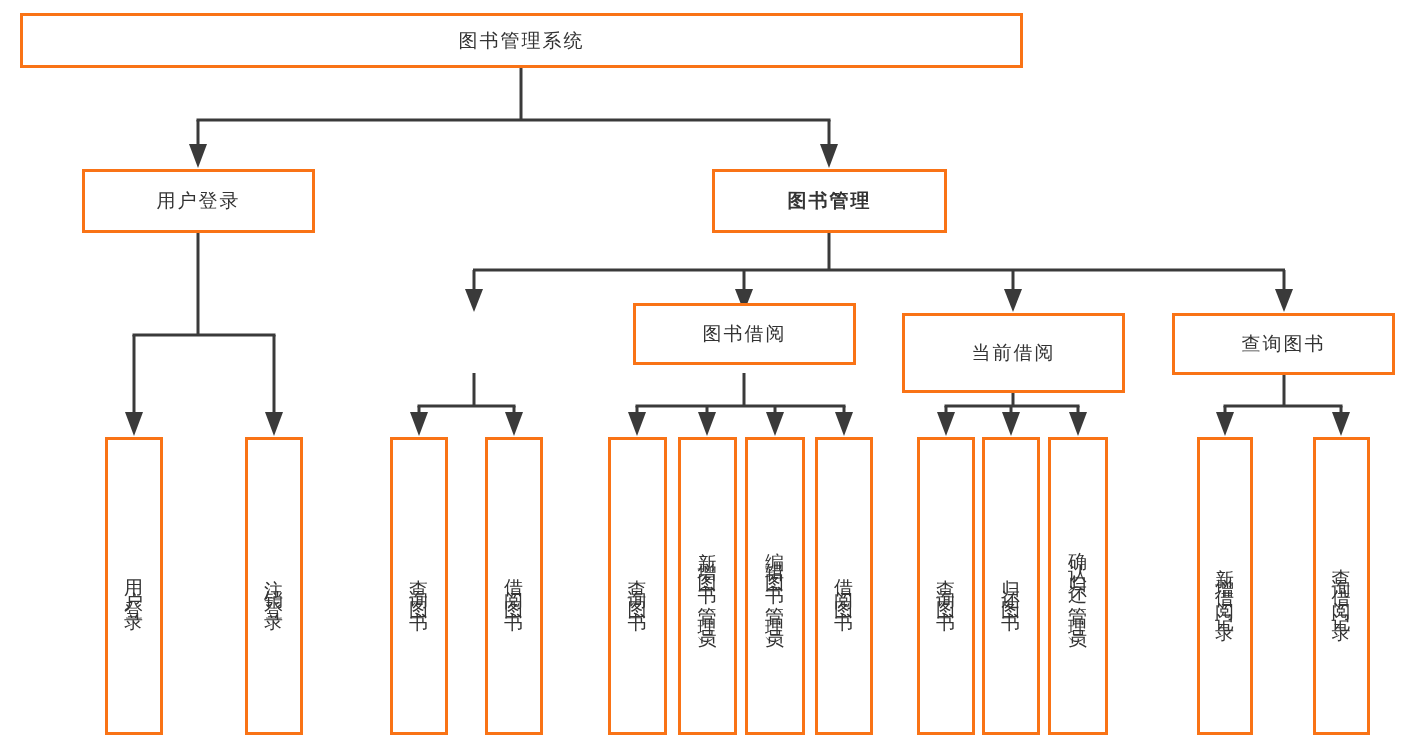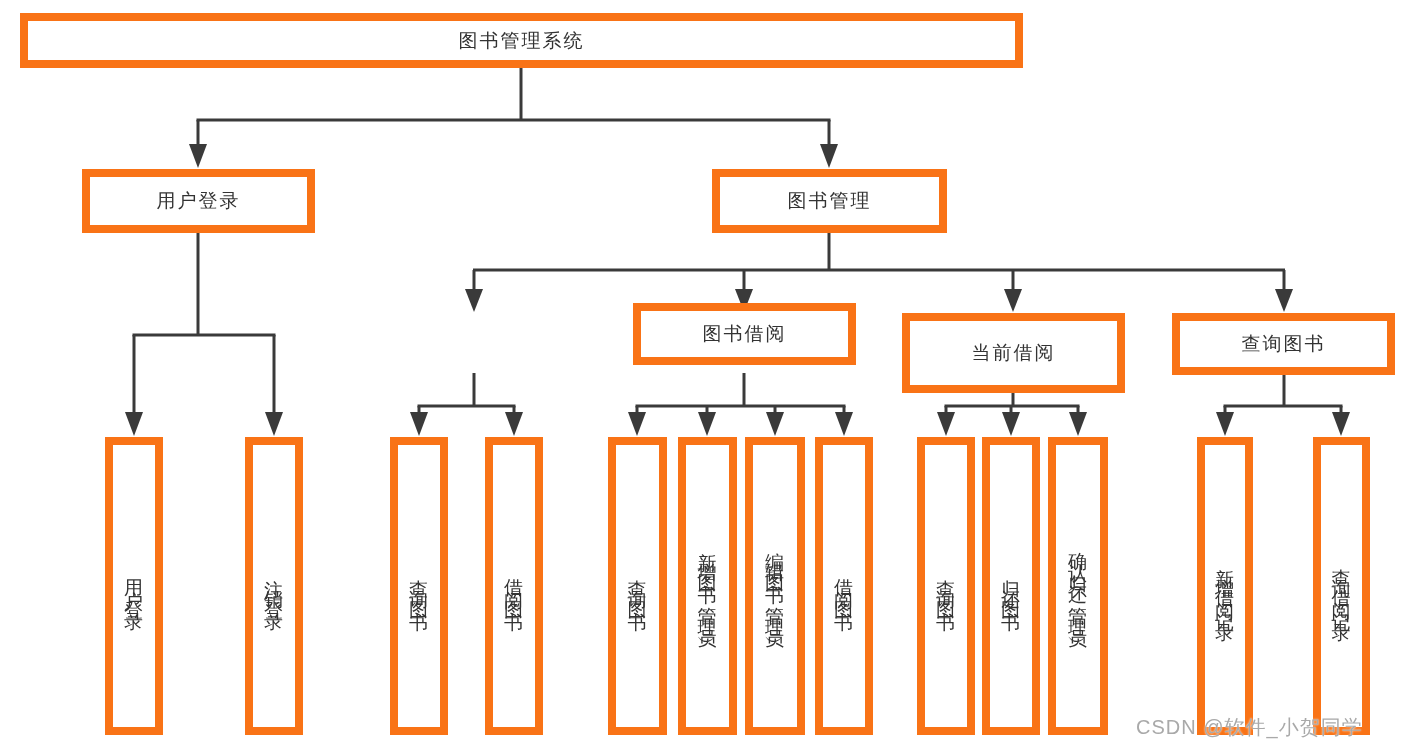--- a/index.html
+++ b/index.html
@@ -14,21 +14,21 @@
   .connectors {
     position: absolute;
     left: 0; top: 0;
     width: 1405px; height: 747px;
     z-index: 1;
   }
   .hnode, .vnode {
     position: absolute;
     box-sizing: border-box;
     background: #ffffff;
-    border: 8px solid #f97316;
+    border: 3px solid #f97316;
     color: #333333;
     display: flex;
     align-items: center;
     justify-content: center;
     z-index: 2;
   }
   .hnode {
     font-size: 19px;
     letter-spacing: 2px;
     white-space: nowrap;
@@ -127,21 +127,21 @@
       <polygon points="1069,412 1087,412 1078,436"></polygon>
 
       <polygon points="1216,412 1234,412 1225,436"></polygon>
       <polygon points="1332,412 1350,412 1341,436"></polygon>
     </g>
   </svg>
 
   <div class="hnode" style="left:20px; top:13px; width:1003px; height:55px;">图书管理系统</div>
 
   <div class="hnode" style="left:82px; top:169px; width:233px; height:64px;">用户登录</div>
-  <div class="hnode" style="left:712px; top:169px; width:235px; height:64px;">图书管理</div>
+  <div class="hnode" style="left:712px; top:169px; width:235px; height:64px;font-weight:bold;">图书管理</div>
 
   <div class="hnode" style="left:633px; top:303px; width:223px; height:62px;">图书借阅</div>
   <div class="hnode" style="left:902px; top:313px; width:223px; height:80px;">当前借阅</div>
   <div class="hnode" style="left:1172px; top:313px; width:223px; height:62px;">查询图书</div>
 
   <div class="vnode" style="left:105px; top:437px; width:58px; height:298px;">
     <span class="vtext">用户登录</span>
   </div>
   <div class="vnode" style="left:245px; top:437px; width:58px; height:298px;">
     <span class="vtext">注销登录</span>
@@ -177,15 +177,14 @@
     <span class="vtext">确认归还（管理员）</span>
   </div>
 
   <div class="vnode" style="left:1197px; top:437px; width:56px; height:298px;">
     <span class="vtext">新增借阅记录</span>
   </div>
   <div class="vnode" style="left:1313px; top:437px; width:57px; height:298px;">
     <span class="vtext">查询借阅记录</span>
   </div>
 
-  <div class="watermark" style="color: rgb(169, 169, 169);">CSDN @软件_小贺同学</div>
 
 </div>
 
 </body></html>

